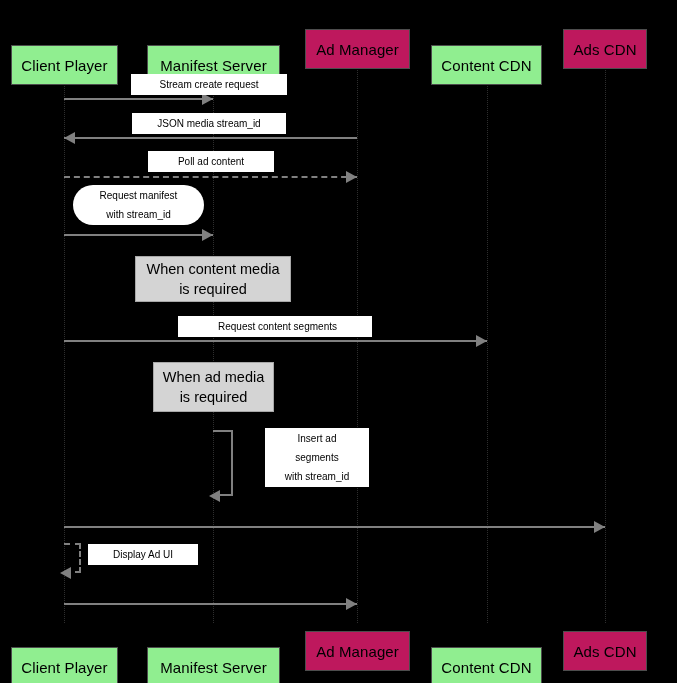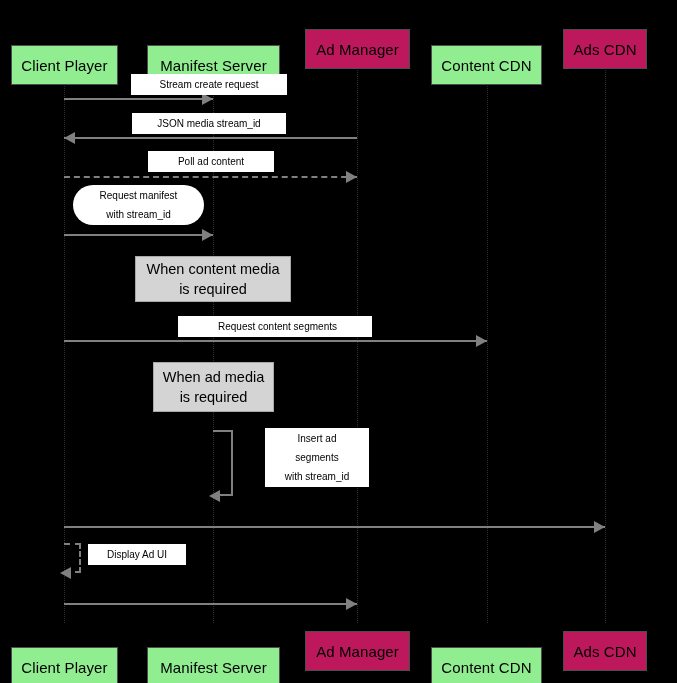--- a/index.html
+++ b/index.html
@@ -165,18 +165,18 @@
     <div class="arrowhead right" style="top: 521px; left: 594px;"></div>
     <div class="msg-line" style="left: 64px; top: 603px; width: 293px;"></div>
     <div class="arrowhead right" style="top: 598px; left: 346px;"></div>
     <div class="selfloop" style="left: 213px; top: 430px; width: 20px; height: 66px;"></div>
     <div class="arrowhead left" style="left: 209px; top: 490px;"></div>
     <div class="msg-label" style="left: 239px; top: 428px; width: 104px; margin-left: 26px;">Insert ad
 segments
 with stream_id</div>
     <div class="selfloop dashed" style="left: 64px; top: 543px; width: 17px; height: 30px;"></div>
     <div class="arrowhead left" style="left: 60px; top: 567px;"></div>
-    <div class="msg-label" style="left: 88px; top: 544px; width: 98px;">Display Ad UI</div>
+    <div class="msg-label" style="left: 88px; top: 544px; width: 110px;">Display Ad UI</div>
     <div class="note" style="left: 135px; top: 256px; width: 156px; height: 46px;">When content media
 is required</div>
     <div class="note" style="left: 153px; top: 362px; width: 121px; height: 50px;">When ad media
 is required</div>
   </div>
 
 </body></html>

